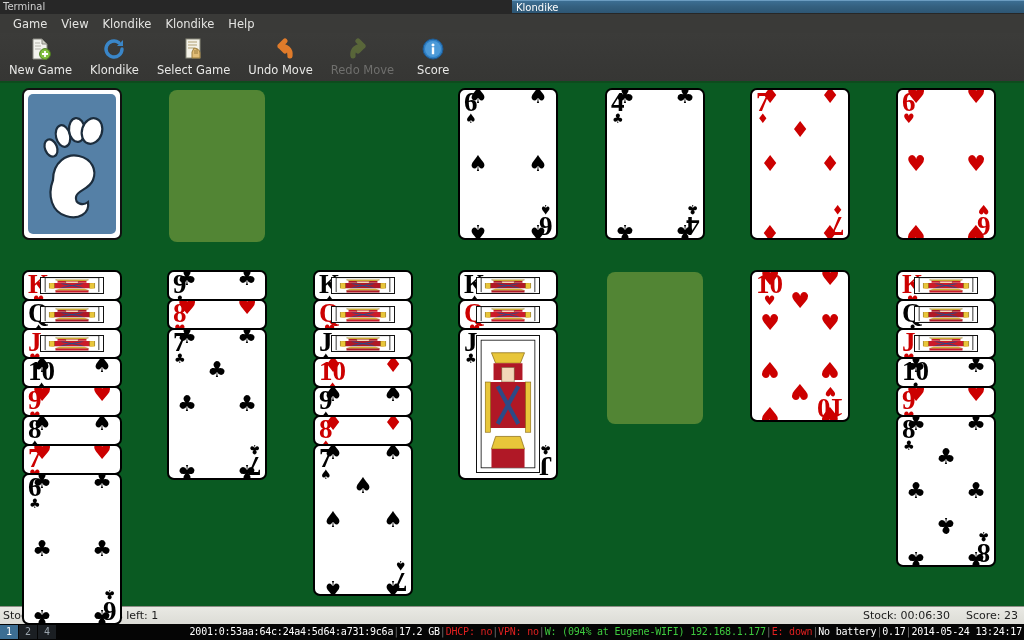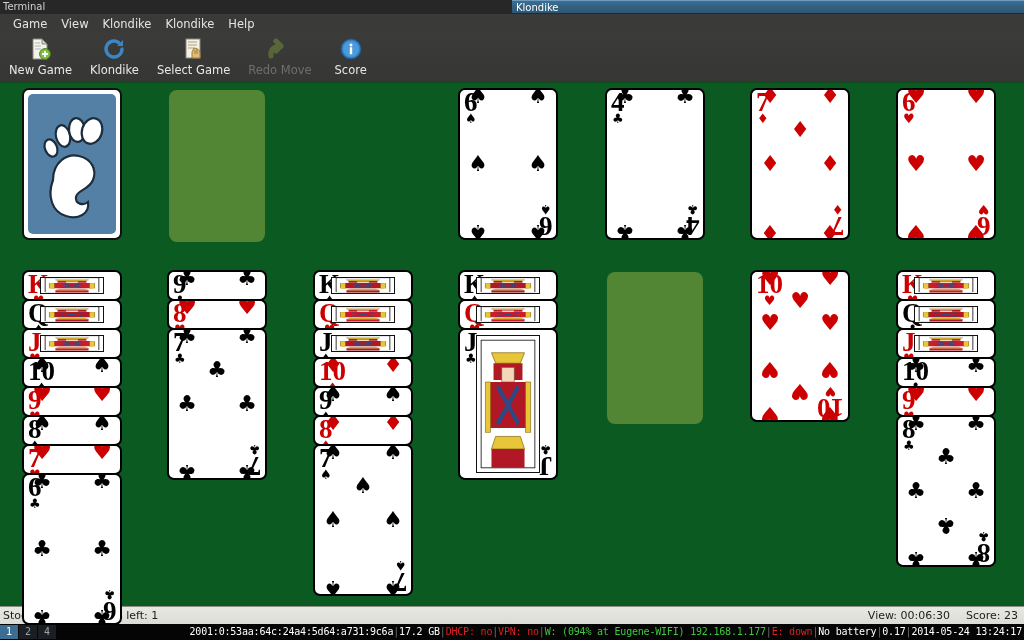--- a/index.html
+++ b/index.html
@@ -177,20 +177,28 @@
       <div class="tbtn">
         <div class="ico">
           <svg width="24" height="24" viewBox="0 0 24 24">
         <rect x="4" y="2" width="14" height="19" fill="#f4f2e8" stroke="#8a8a7a" stroke-width="1"></rect>
         <path d="M6 5h9M6 8h9M6 11h6" stroke="#b09f72" stroke-width="1"></path>
         <path d="M12 11c3 0 6 2 6 5v5h-8v-6z" fill="#e2bd77" stroke="#9a7c3c" stroke-width="1"></path>
         <path d="M13 13v4M15 12v5" stroke="#9a7c3c" stroke-width="1"></path>
       </svg>
         </div>
         <div class="lbl">Select Game</div>
+      </div>
+      <div class="tbtn">
+        <div class="ico">
+          <svg width="26" height="24" viewBox="0 0 26 24">
+        <path d="M22 19c1-7-4-10-10-10M12 9l5-5M12 9l5 5" fill="none" stroke="#e07b2a" stroke-width="5.2" stroke-linecap="round" stroke-linejoin="round"></path>
+      </svg>
+        </div>
+        <div class="lbl">Undo Move</div>
       </div>
       <div class="tbtn disabled">
         <div class="ico">
           <svg width="26" height="24" viewBox="0 0 26 24">
         <path d="M4 19c-1-7 4-10 10-10M14 9l-5-5M14 9l-5 5" fill="none" stroke="#7f9c3c" stroke-width="5.2" stroke-linecap="round" stroke-linejoin="round"></path>
       </svg>
         </div>
         <div class="lbl">Redo Move</div>
       </div>
       <div class="tbtn">
@@ -750,21 +758,21 @@
   <div class="statusbar">
     <div class="sb-left">
       <span>Stock left:</span>
       <span>1</span>
       &nbsp;
       <span>Redeals left:</span>
       <span>1</span>
     </div>
     <div class="sb-right">
       <span>
-        <span>View:</span>
+        <span>Stock:</span>
         <span>00:06:30</span>
       </span>
       <span>
         <span>Score:</span>
         <span>23</span>
       </span>
     </div>
   </div>
 
   <div class="taskbar">

